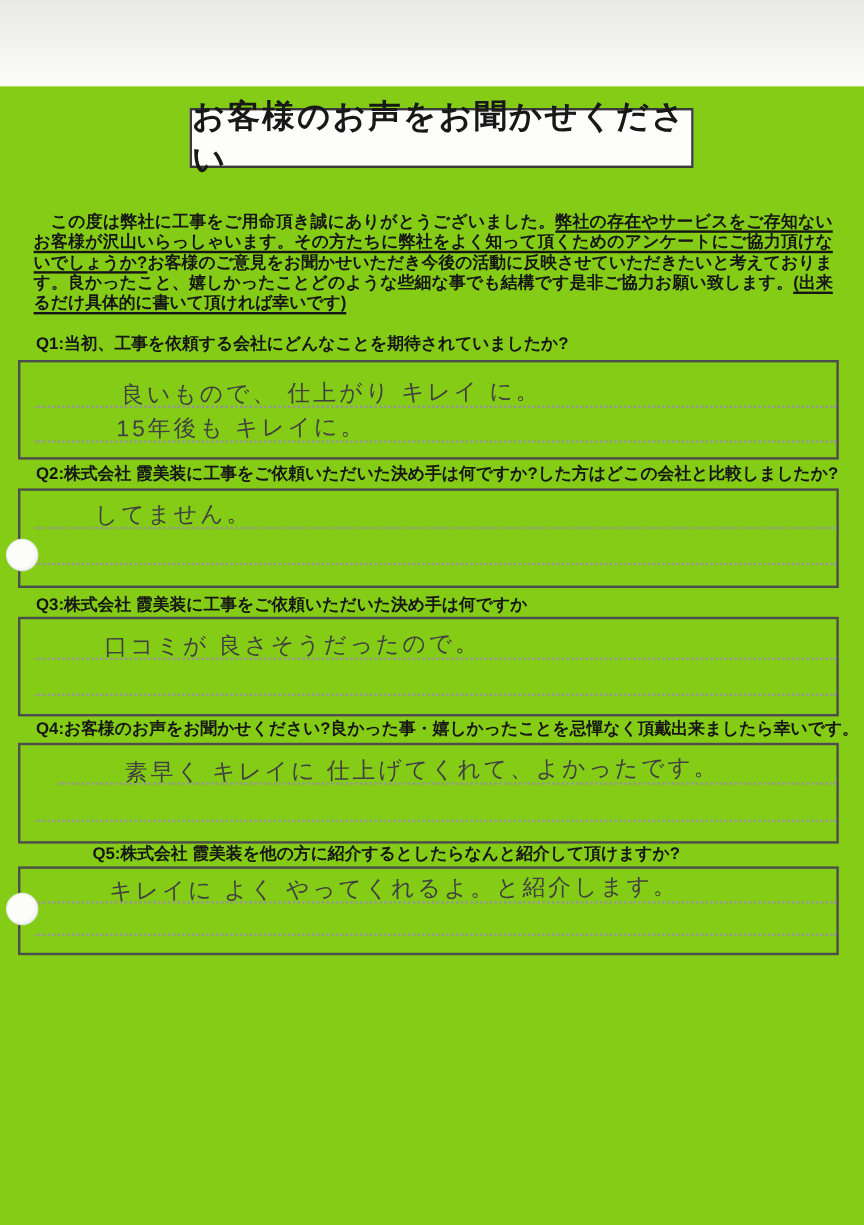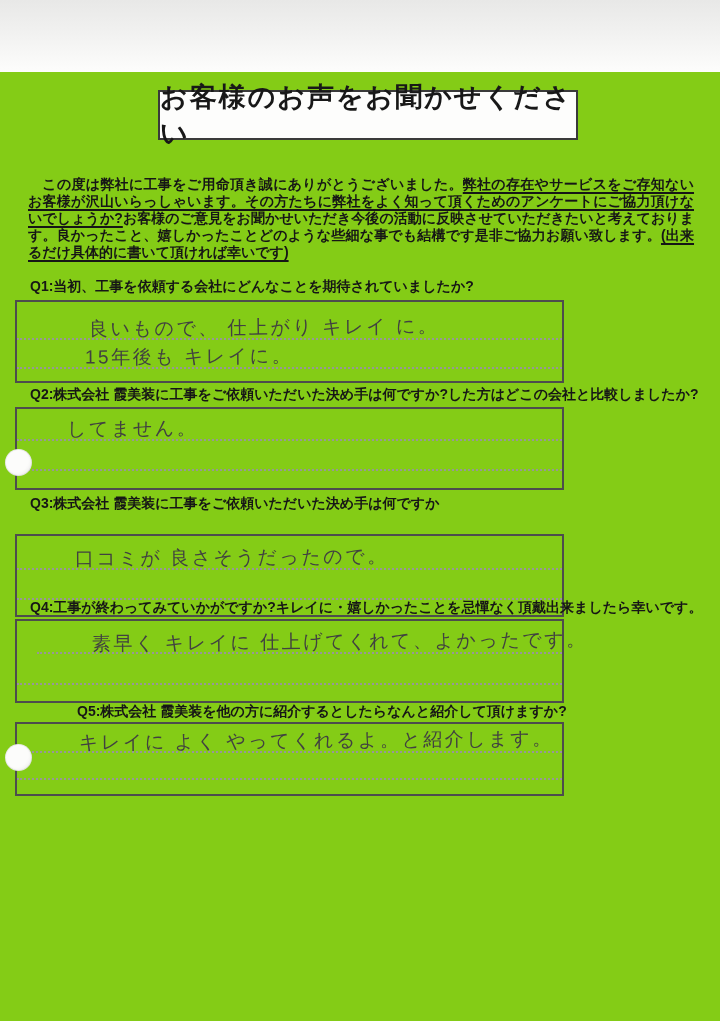--- a/index.html
+++ b/index.html
@@ -35,24 +35,24 @@
     text-decoration:underline;
     text-decoration-thickness:1.5px;
     text-underline-offset:3px;
   }
   .q-label{
     position:absolute;left:30px;width:670px;
     font-size:14px;font-weight:700;color:#161616;
     white-space:nowrap;
   }
   .ans-box{
-    position:absolute;left:15px;width:549px;
+    position:absolute;left:15px;width:684px;
     border:2px solid #4d4d4d;box-sizing:border-box;
     background:transparent;
-    display:flex;flex-direction:column;
+    display:flex;flex-direction:column;padding-left:12px;
   }
   .ans-row{
     border-bottom:2px dotted #979797;
     display:flex;align-items:flex-end;
     box-sizing:border-box;
   }
   .hand{
     font-size:19px;color:#414141;letter-spacing:2.5px;
     transform:rotate(-0.5deg);
     position:relative;top:3px;
@@ -91,30 +91,30 @@
   <div class="ans-box" style="top:407px;height:83px;">
     <div class="ans-row" style="height:32px;">
       <span class="hand" style="padding-left:50px;">してません。</span>
     </div>
     <div class="ans-row" style="height:30px;">
       <span class="hand"></span>
     </div>
   </div>
 
   <div class="q-label" style="top:495px;">Q3:株式会社 霞美装に工事をご依頼いただいた決め手は何ですか</div>
-  <div class="ans-box" style="top:534px;height:83px;">
+  <div class="ans-box" style="top:514px;height:83px;">
     <div class="ans-row" style="height:34px;">
       <span class="hand" style="padding-left:58px;">口コミが 良さそうだったので。</span>
     </div>
     <div class="ans-row" style="height:30px;">
       <span class="hand"></span>
     </div>
   </div>
 
-  <div class="q-label" style="top:599px;">Q4:工事が終わってみていかがですか?キレイに・嬉しかったことを忌憚なく頂戴出来ましたら幸いです。</div>
+  <div class="q-label" style="top:599px;">Q4:お客様のお声をお聞かせください?良かった事・嬉しかったことを忌憚なく頂戴出来ましたら幸いです。</div>
   <div class="ans-box" style="top:619px;height:84px;">
     <div class="ans-row" style="height:33px;margin-left:20px;">
       <span class="hand" style="padding-left:55px;">素早く キレイに 仕上げてくれて、よかったです。</span>
     </div>
     <div class="ans-row" style="height:31px;">
       <span class="hand"></span>
     </div>
   </div>
 
   <div class="q-label" style="top:703px;margin-left:47px;">Q5:株式会社 霞美装を他の方に紹介するとしたらなんと紹介して頂けますか?</div>

